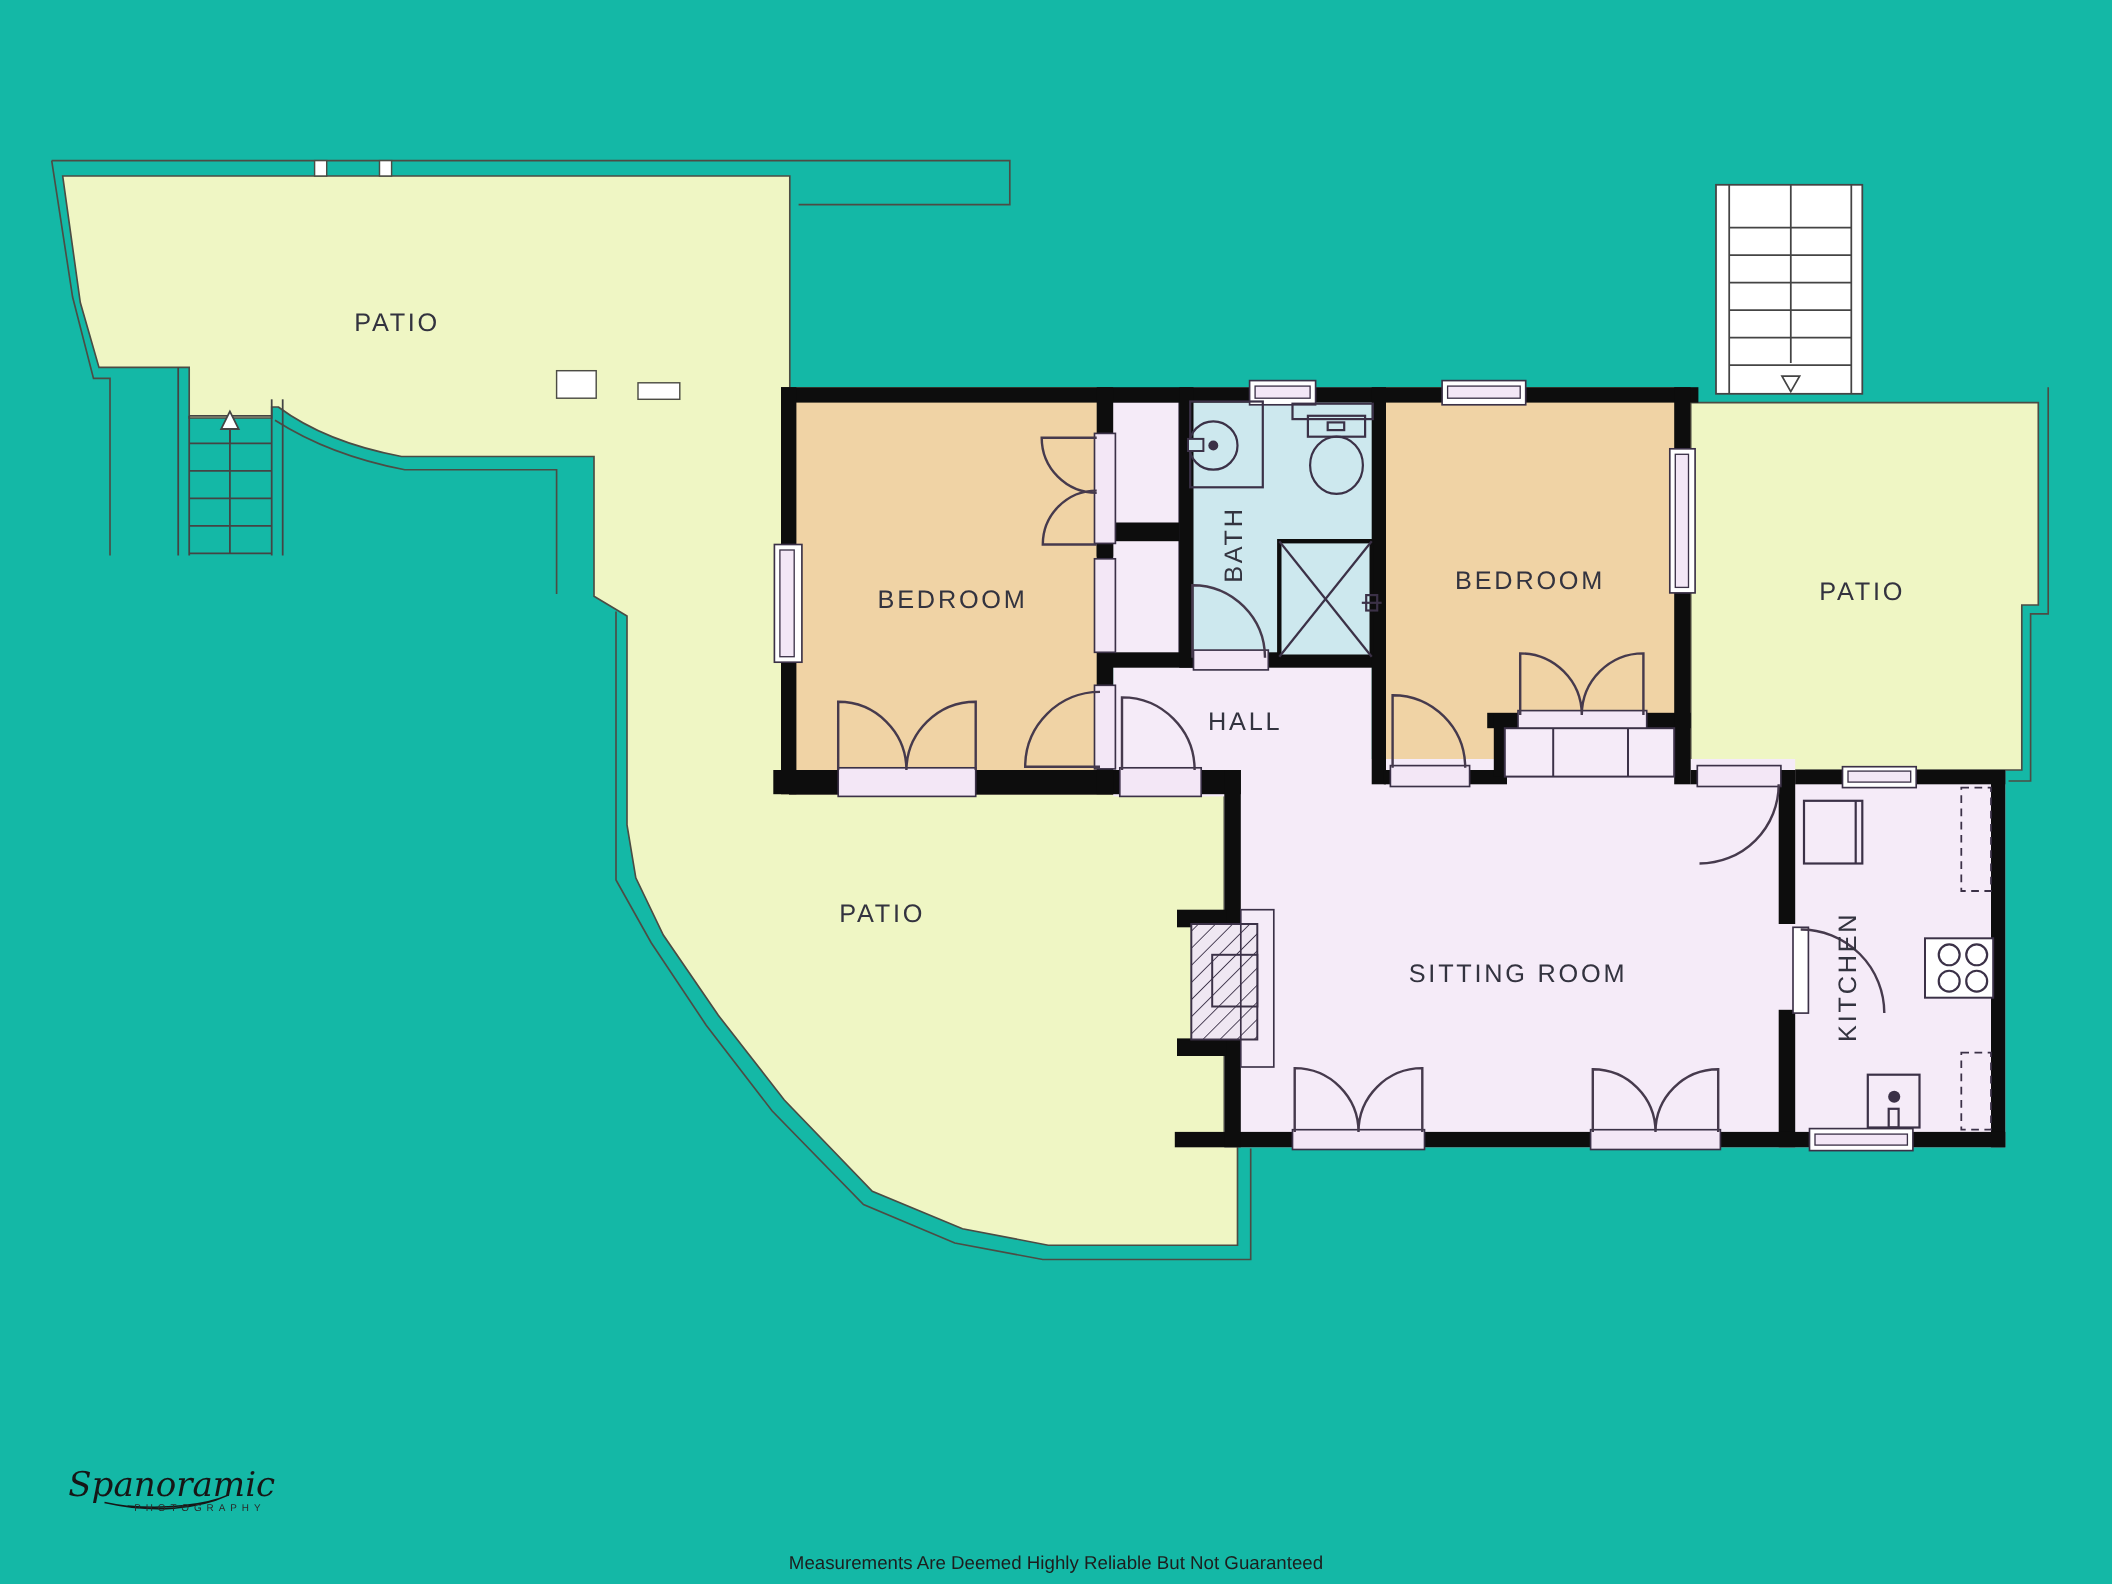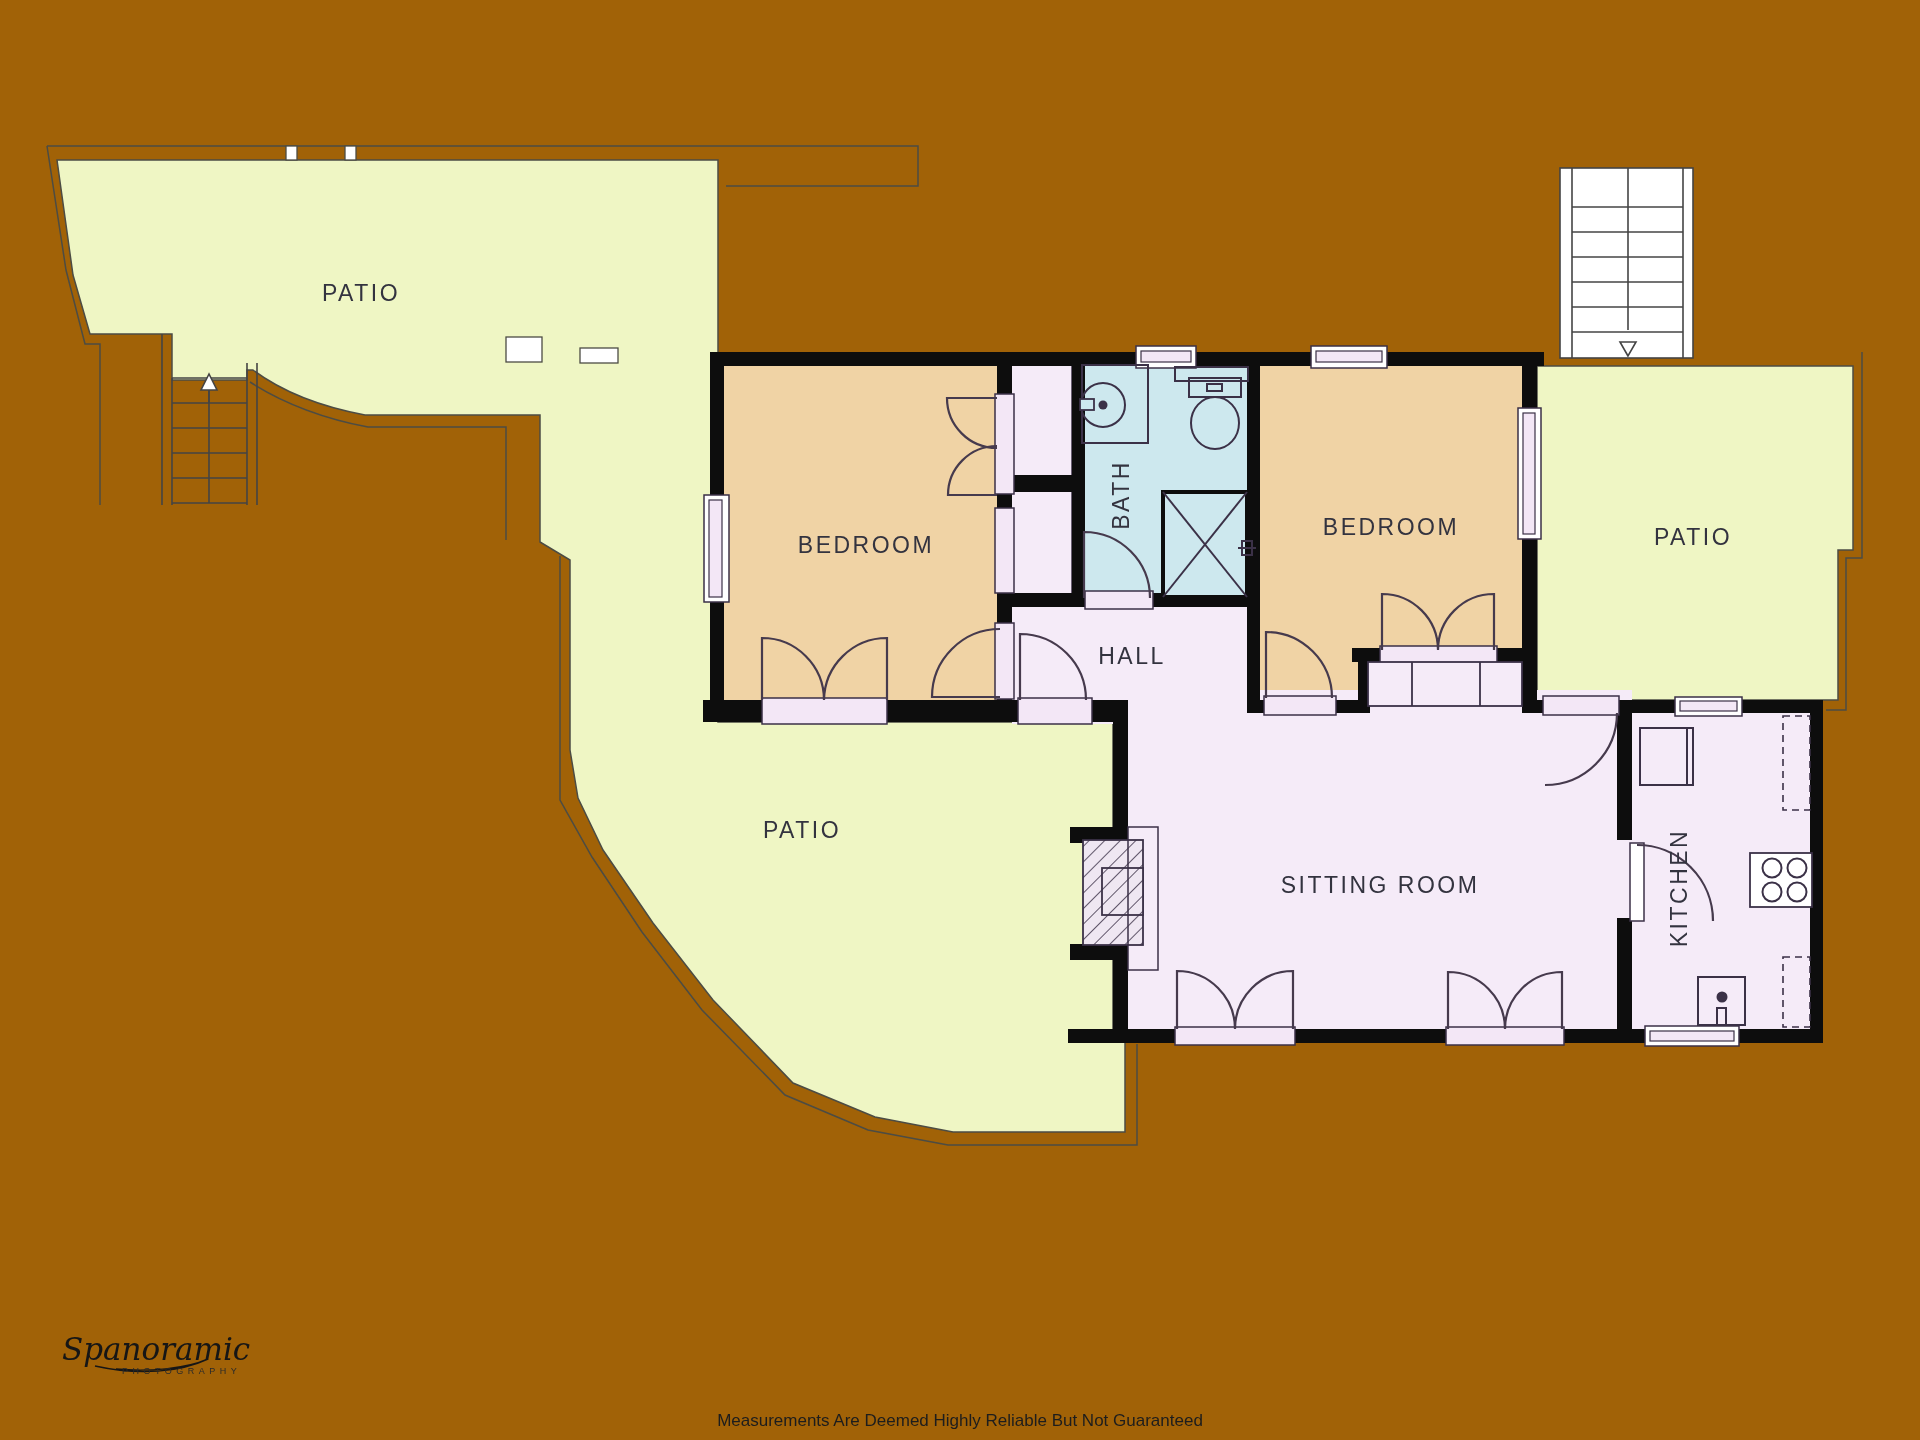--- a/index.html
+++ b/index.html
@@ -1,16 +1,16 @@
 <!DOCTYPE html>
 <html><head>
 <meta charset="utf-8">
 <style>
   html,body{margin:0;padding:0;background:#ffffff;}
-  .canvas{position:relative;width:1920px;height:1440px;background:#a16207;overflow:hidden;
+  .canvas{position:relative;width:1920px;height:1440px;background:#14b8a6;overflow:hidden;
           font-family:"Liberation Sans", sans-serif;}
   svg{position:absolute;left:0;top:0;}
   .room-label{font-family:"Liberation Sans", sans-serif;font-size:23px;letter-spacing:2.5px;
               fill:#33333f;}
   .footer-label{font-family:"Liberation Sans", sans-serif;font-size:17px;fill:#1d1d1d;}
   .logo-script{font-family:"DejaVu Serif", serif;font-style:italic;font-size:31px;fill:#161616;}
   .logo-sub{font-family:"Liberation Sans", sans-serif;font-size:9px;letter-spacing:4.5px;fill:#2a2a2a;}
   .thin{stroke:#4c4c44;stroke-width:1.5;fill:none;}
   .fix{stroke:#3b3147;stroke-width:2;fill:none;}
   .door{stroke:#463a4d;stroke-width:2.2;fill:none;}

